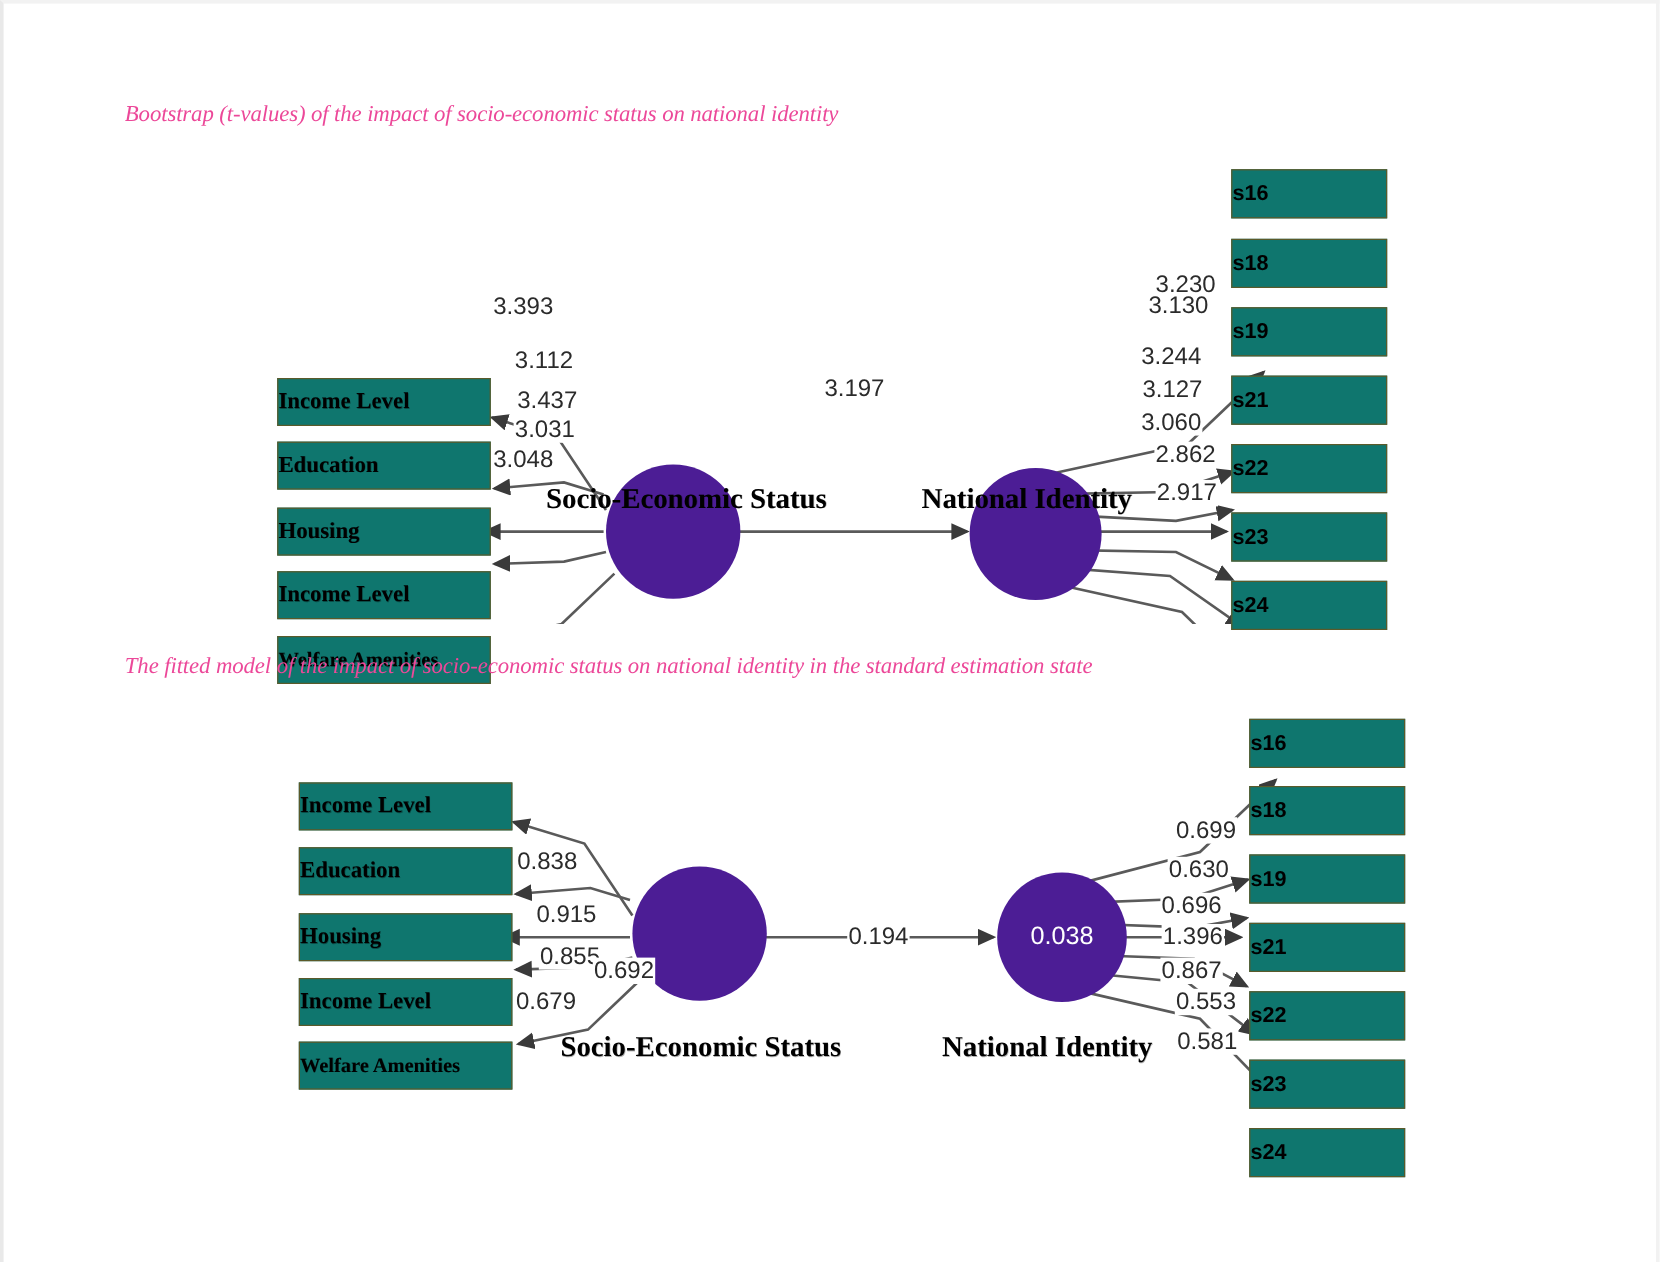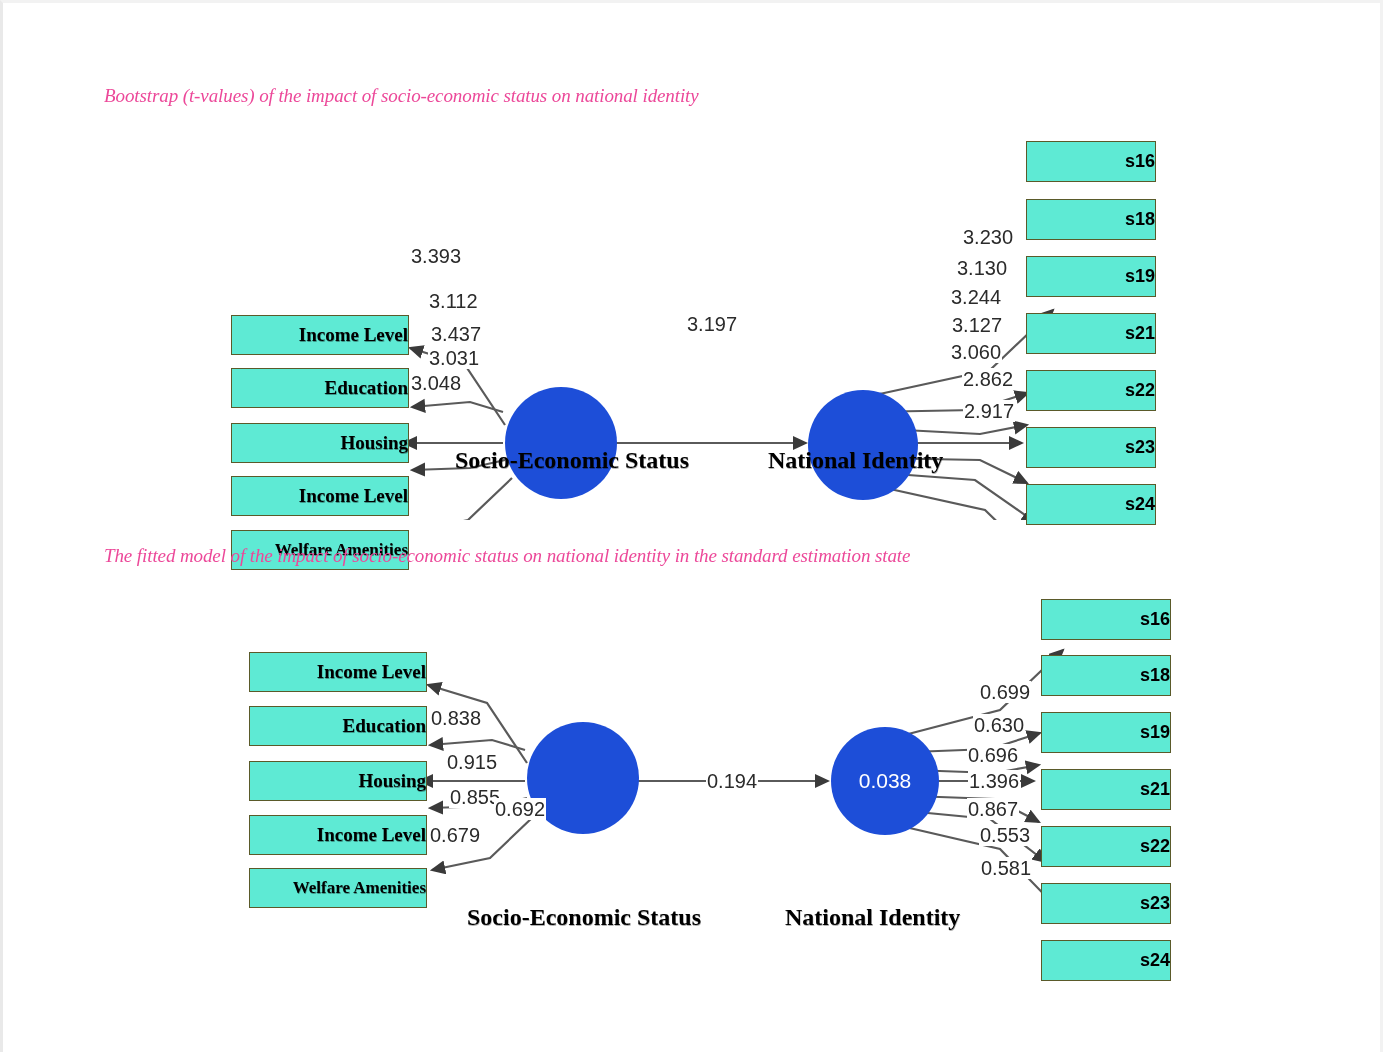--- a/index.html
+++ b/index.html
@@ -47,26 +47,26 @@
 
   .diagram svg {
     position: absolute;
     left: 0; top: 0;
     width: 1383px;
     height: 400px;
   }
 
   .ind-box {
     position: absolute;
-    background: #5eead4;
+    background: #0f766e;
     border: 1px solid #5a5a2a;
     box-sizing: border-box;
     display: flex;
     align-items: center;
-    justify-content: flex-end;
+    justify-content: flex-start;
     font-family: "Liberation Serif", serif;
     font-weight: bold;
     color: #000000;
     text-shadow: 0.5px 0.5px 0 rgba(0,0,0,0.35);
   }
   .ind-left {
     width: 178px;
     height: 40px;
     font-size: 19px;
     font-family: Liberation Serif, serif;
@@ -77,38 +77,37 @@
     height: 41px;
     font-size: 18px;
     font-family: "Liberation Sans", sans-serif;
     font-weight: bold;
     text-shadow: none;
   }
 
   .circle {
     position: absolute;
     border-radius: 50%;
-    background: #1d4ed8;
+    background: #4c1d95;
     display: flex;
     align-items: center;
     justify-content: center;
     color: #ffffff;
     font-size: 21px;
     font-family: "Liberation Sans", sans-serif;
   }
 
   .construct-label {
     position: absolute;
     font-family: "Liberation Serif", serif;
     font-weight: bold;
     font-size: 24px;
     color: #000000;
     white-space: nowrap;
     text-shadow: 0.5px 0.5px 0 rgba(0,0,0,0.3);
-    margin-top: 44px;
   }
 
   .val {
     position: absolute;
     font-family: "Liberation Sans", sans-serif;
     font-size: 20px;
     color: #2b2b2b;
     white-space: nowrap;
     background: #ffffff;
     padding: 0 1px;
@@ -204,21 +203,21 @@
 
   <div class="val" style="left:410px; top:125px;">3.393</div>
   <div class="val" style="left:428px; top:170px;">3.112</div>
   <div class="val" style="left:430px; top:203px;">3.437</div>
   <div class="val" style="left:428px; top:227px;">3.031</div>
   <div class="val" style="left:410px; top:252px;">3.048</div>
 
   <div class="val" style="left:686px; top:193px;">3.197</div>
 
   <div class="val" style="left:962px; top:106px;">3.230</div>
-  <div class="val" style="left:956px; top:137px;">3.130</div>
+  <div class="val" style="left:956px; top:124px;">3.130</div>
   <div class="val" style="left:950px; top:166px;">3.244</div>
   <div class="val" style="left:951px; top:194px;">3.127</div>
   <div class="val" style="left:950px; top:221px;">3.060</div>
   <div class="val" style="left:962px; top:248px;">2.862</div>
   <div class="val" style="left:963px; top:280px;">2.917</div>
 </div>
 
 <div class="caption" id="caption-bottom">The fitted model of the impact of socio-economic status on national identity in the standard estimation state</div>
 
 <div class="diagram" id="diagram-bottom">

